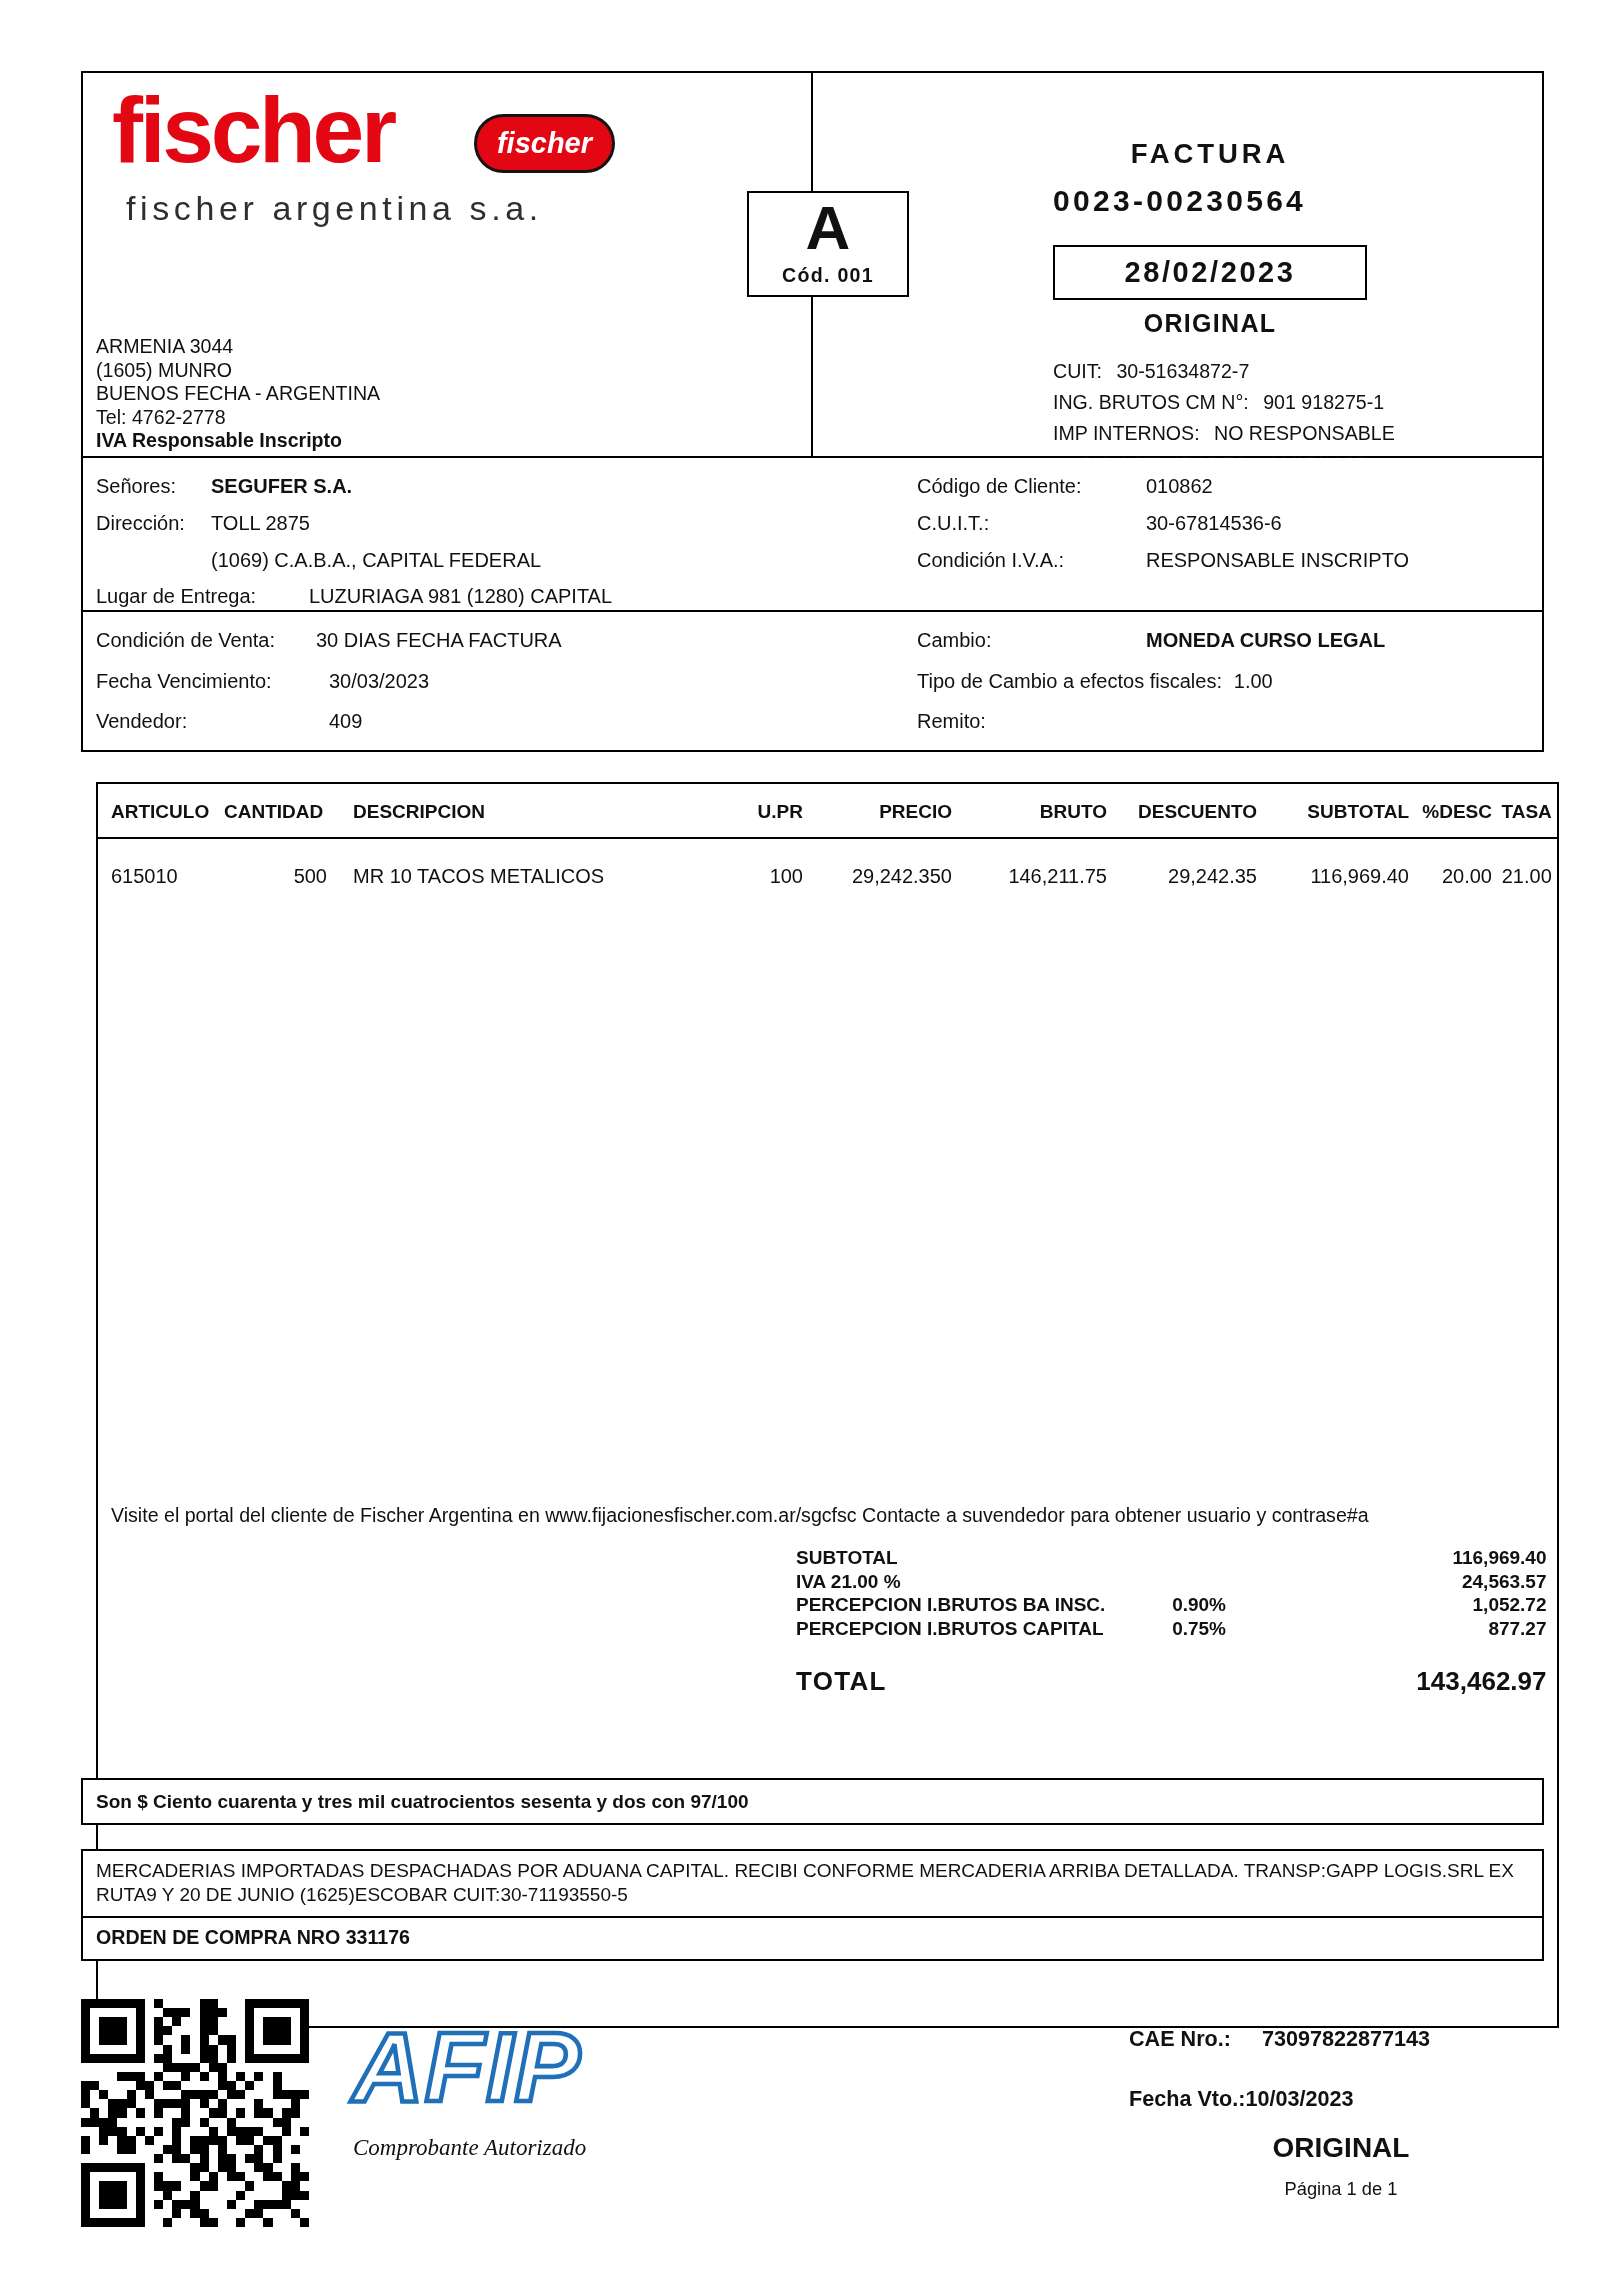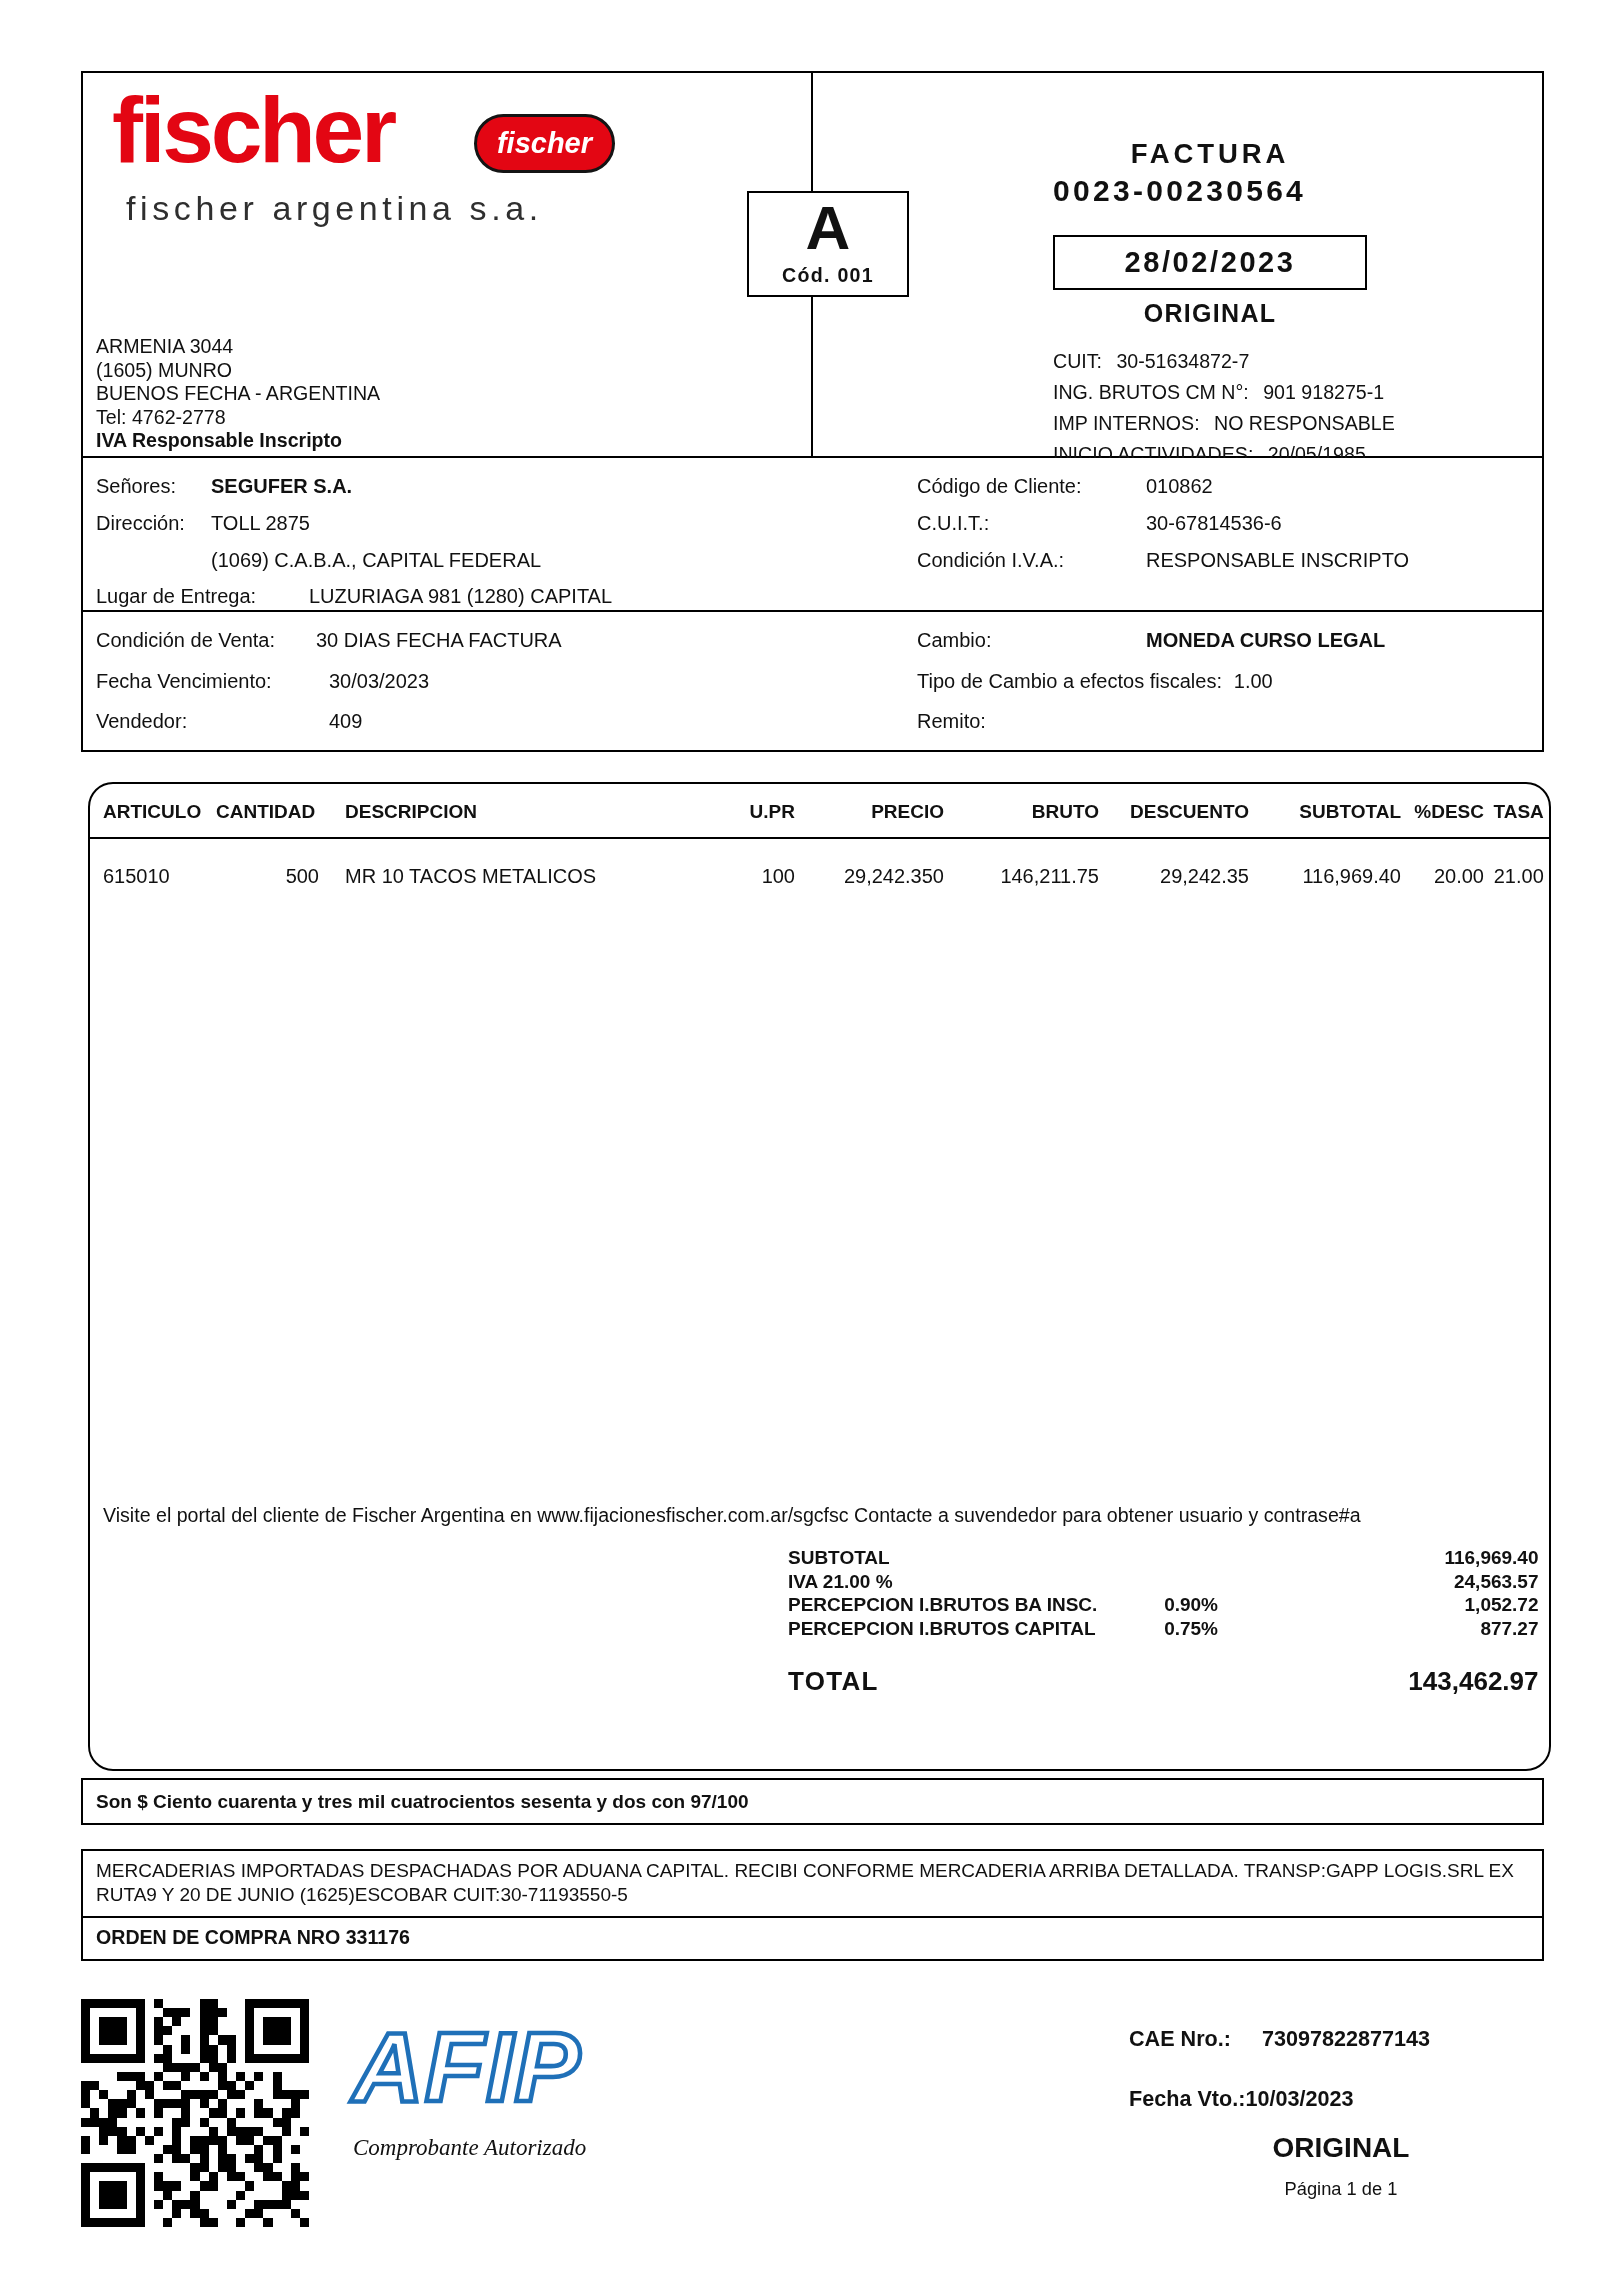--- a/index.html
+++ b/index.html
@@ -19,41 +19,41 @@
                 display:flex; align-items:center; justify-content:center; }
   .badge-text { color:#fff; font-style:italic; font-weight:bold; font-size:29px; }
   .logo-sub { position:absolute; left:43px; top:116px; font-size:34px; letter-spacing:4.6px; color:#2f2f2f; }
   .addr { position:absolute; left:13px; top:262px; font-size:19.6px; line-height:23.6px; }
   .doc-letter-box { position:absolute; left:664px; top:118px; width:162px; height:106px;
                     background:#fff; border:2.6px solid #000; text-align:center; }
   .doc-letter { font-size:62px; font-weight:bold; line-height:1; margin-top:3.9px; }
   .doc-code { font-size:19.6px; font-weight:bold; letter-spacing:1.3px; margin-top:5.2px; }
   .hdr-right { position:absolute; left:970px; top:33px; width:366px; }
   .hdr-title { margin-top:32px; width:314px; text-align:center; font-size:27.5px; letter-spacing:3.9px; font-weight:bold; }
-  .hdr-number { margin-top:4px; font-size:30px; letter-spacing:3.3px; font-weight:bold; }
+  .hdr-number { margin-top:14px; font-size:30px; letter-spacing:3.3px; font-weight:bold; }
   .date-box { margin-top:27px; width:314px; height:55px; border:2px solid #000;
               text-align:center; line-height:51px; font-size:29px; letter-spacing:2.6px; font-weight:bold; }
   .hdr-original { margin-top:9.2px; width:314px; text-align:center; font-size:25px; letter-spacing:1.3px; font-weight:bold; }
   .fiscal { margin-top:18.3px; }
   .fiscal-line { font-size:19.6px; line-height:31px; white-space:nowrap; }
   .fv { margin-left:14.4px; }
   .gap { margin-left:11.8px; }
 
   
   .client-box { left:81px; top:458px; width:1463px; height:154px; border-top:none; }
   .cond-box   { left:81px; top:612px; width:1463px; height:140px; border-top:none; }
   .row { position:absolute; left:0; right:0; height:29px; font-size:20px; }
   .row > span { position:absolute; top:0; white-space:nowrap; }
   .cr1{top:17px} .cr2{top:54px} .cr3{top:91px} .cr4{top:127px}
   .kr1{top:17px} .kr2{top:58px} .kr3{top:98px}
   .p20{left:13px} .p196{left:128px} .p345{left:226px} .p356{left:233px}
   .p376{left:246px} .p1274{left:834px} .p1624{left:1063px}
 
   
-  .table-box { left:88px; top:782px; width:1463px; height:989px;border-radius:25px; }
+  .table-box { left:96px; top:782px; width:1463px; height:1246px; }
   .thead { position:absolute; left:0; right:0; top:0; height:55px;
            border-bottom:2px solid #000; font-weight:bold; font-size:19px; }
   .thead span { position:absolute; top:17px; white-space:nowrap; }
   .trow { position:absolute; left:0; right:0; top:81px; height:27.5px; font-size:20px; }
   .trow span { position:absolute; top:0; white-space:nowrap; }
   .c-art{left:13px} .c-cant-h{left:126px} .c-cant{left:98px;width:131px;text-align:right}
   .c-desc{left:255px} .c-upr{right:754px} .c-precio{right:605px} .c-bruto{right:450px}
   .c-descu{right:300px} .c-subt{right:148px} .c-pdesc{right:65px} .c-tasa{right:5.2px}
   .portal-note { position:absolute; left:13px; right:19.6px; top:720px; font-size:19.6px; }
   .tot-row { position:absolute; left:0; right:0; height:23.6px; font-weight:bold; font-size:19px; }

